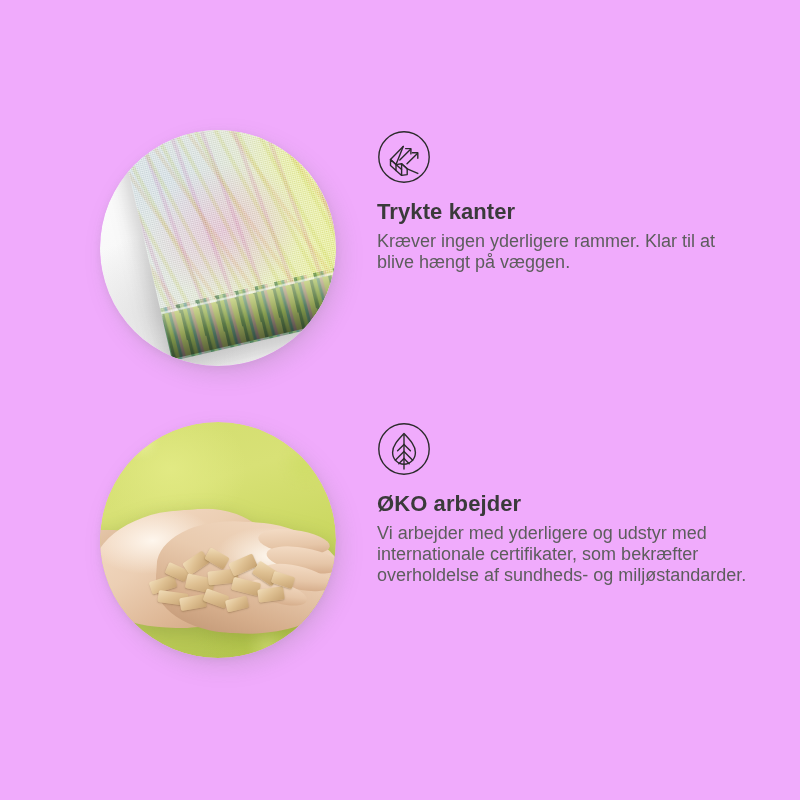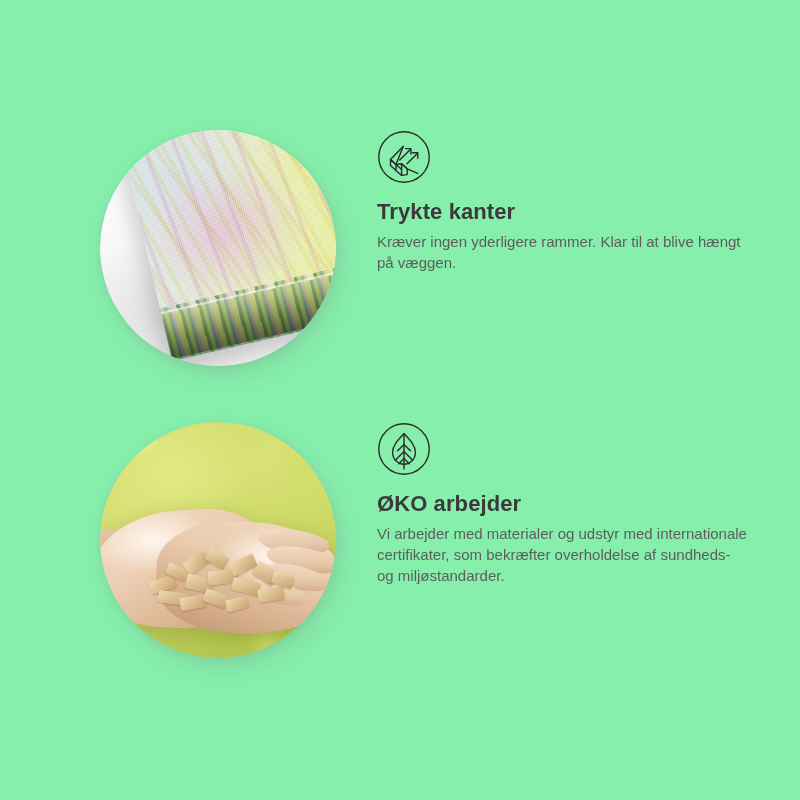--- a/index.html
+++ b/index.html
@@ -14,21 +14,21 @@
     background: #f1f1f1;
     font-family: "Liberation Sans", "DejaVu Sans", sans-serif;
     -webkit-font-smoothing: antialiased;
     overflow: hidden;
   }
 
   .page {
     position: relative;
     width: 800px;
     height: 800px;
-    background: #86efac;
+    background: #f0abfc;
   }
 
   
   .feature {
     position: absolute;
     left: 0;
     width: 800px;
   }
   .feature-1 { top: 130px; height: 240px; }
   .feature-2 { top: 422px; height: 235px; }
@@ -273,21 +273,21 @@
   .feature-title {
     margin-top: 15px;
     font-size: 22px;
     font-weight: 700;
     color: #3a3a3a;
     letter-spacing: 0.1px;
     line-height: 1.2;
   }
   .feature-desc {
     margin-top: 6px;
-    font-size: 15px;
+    font-size: 18px;
     color: #5d5d5d;
     line-height: 21px;
     white-space: pre-line;
     max-width: 372px;
   }
 </style>
 </head>
 <body>
 
 <div class="page">
@@ -387,17 +387,17 @@
           <path d="M27 36.6 L21.8 41.8"></path>
 
           <path d="M27 22.4 L33.4 28.8"></path>
           <path d="M27 29.6 L35.7 38.3"></path>
           <path d="M27 36.6 L32.2 41.8"></path>
         </svg>
       </span>
 
       <h2 class="feature-title">ØKO arbejder</h2>
 
-      <p class="feature-desc">Vi arbejder med materialer og udstyr med internationale certifikater, som bekræfter overholdelse af sundheds- og miljøstandarder.</p>
+      <p class="feature-desc">Vi arbejder med yderligere og udstyr med internationale certifikater, som bekræfter overholdelse af sundheds- og miljøstandarder.</p>
     </div>
   </section>
 
 </div>
 
 </body></html>

